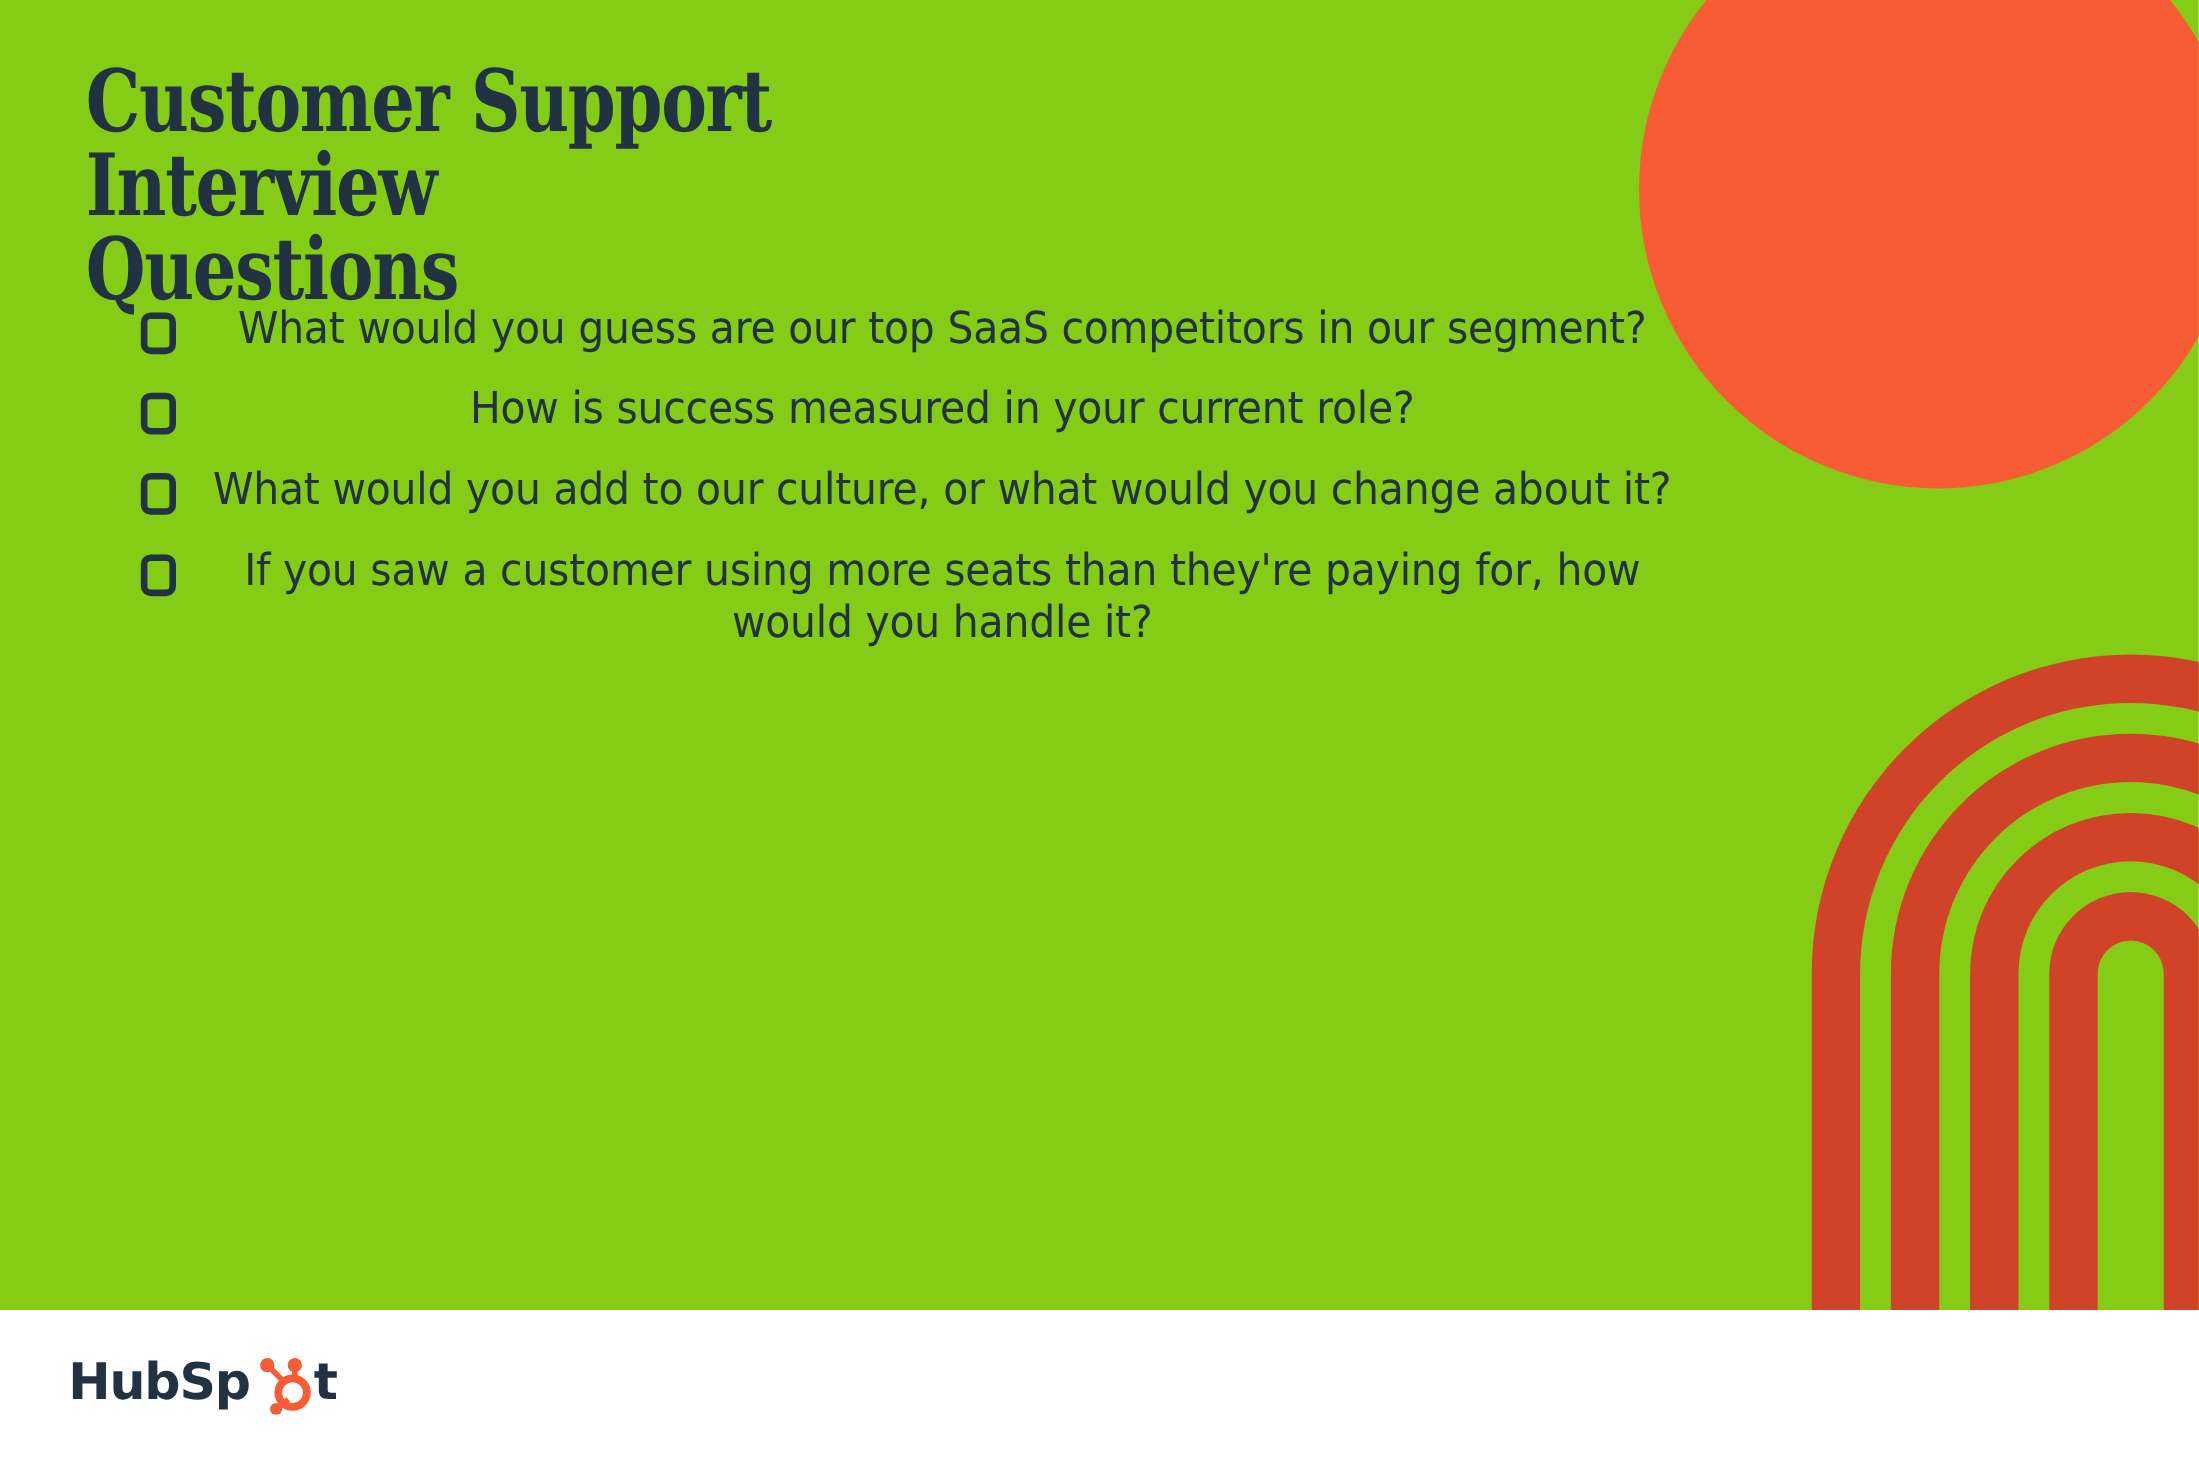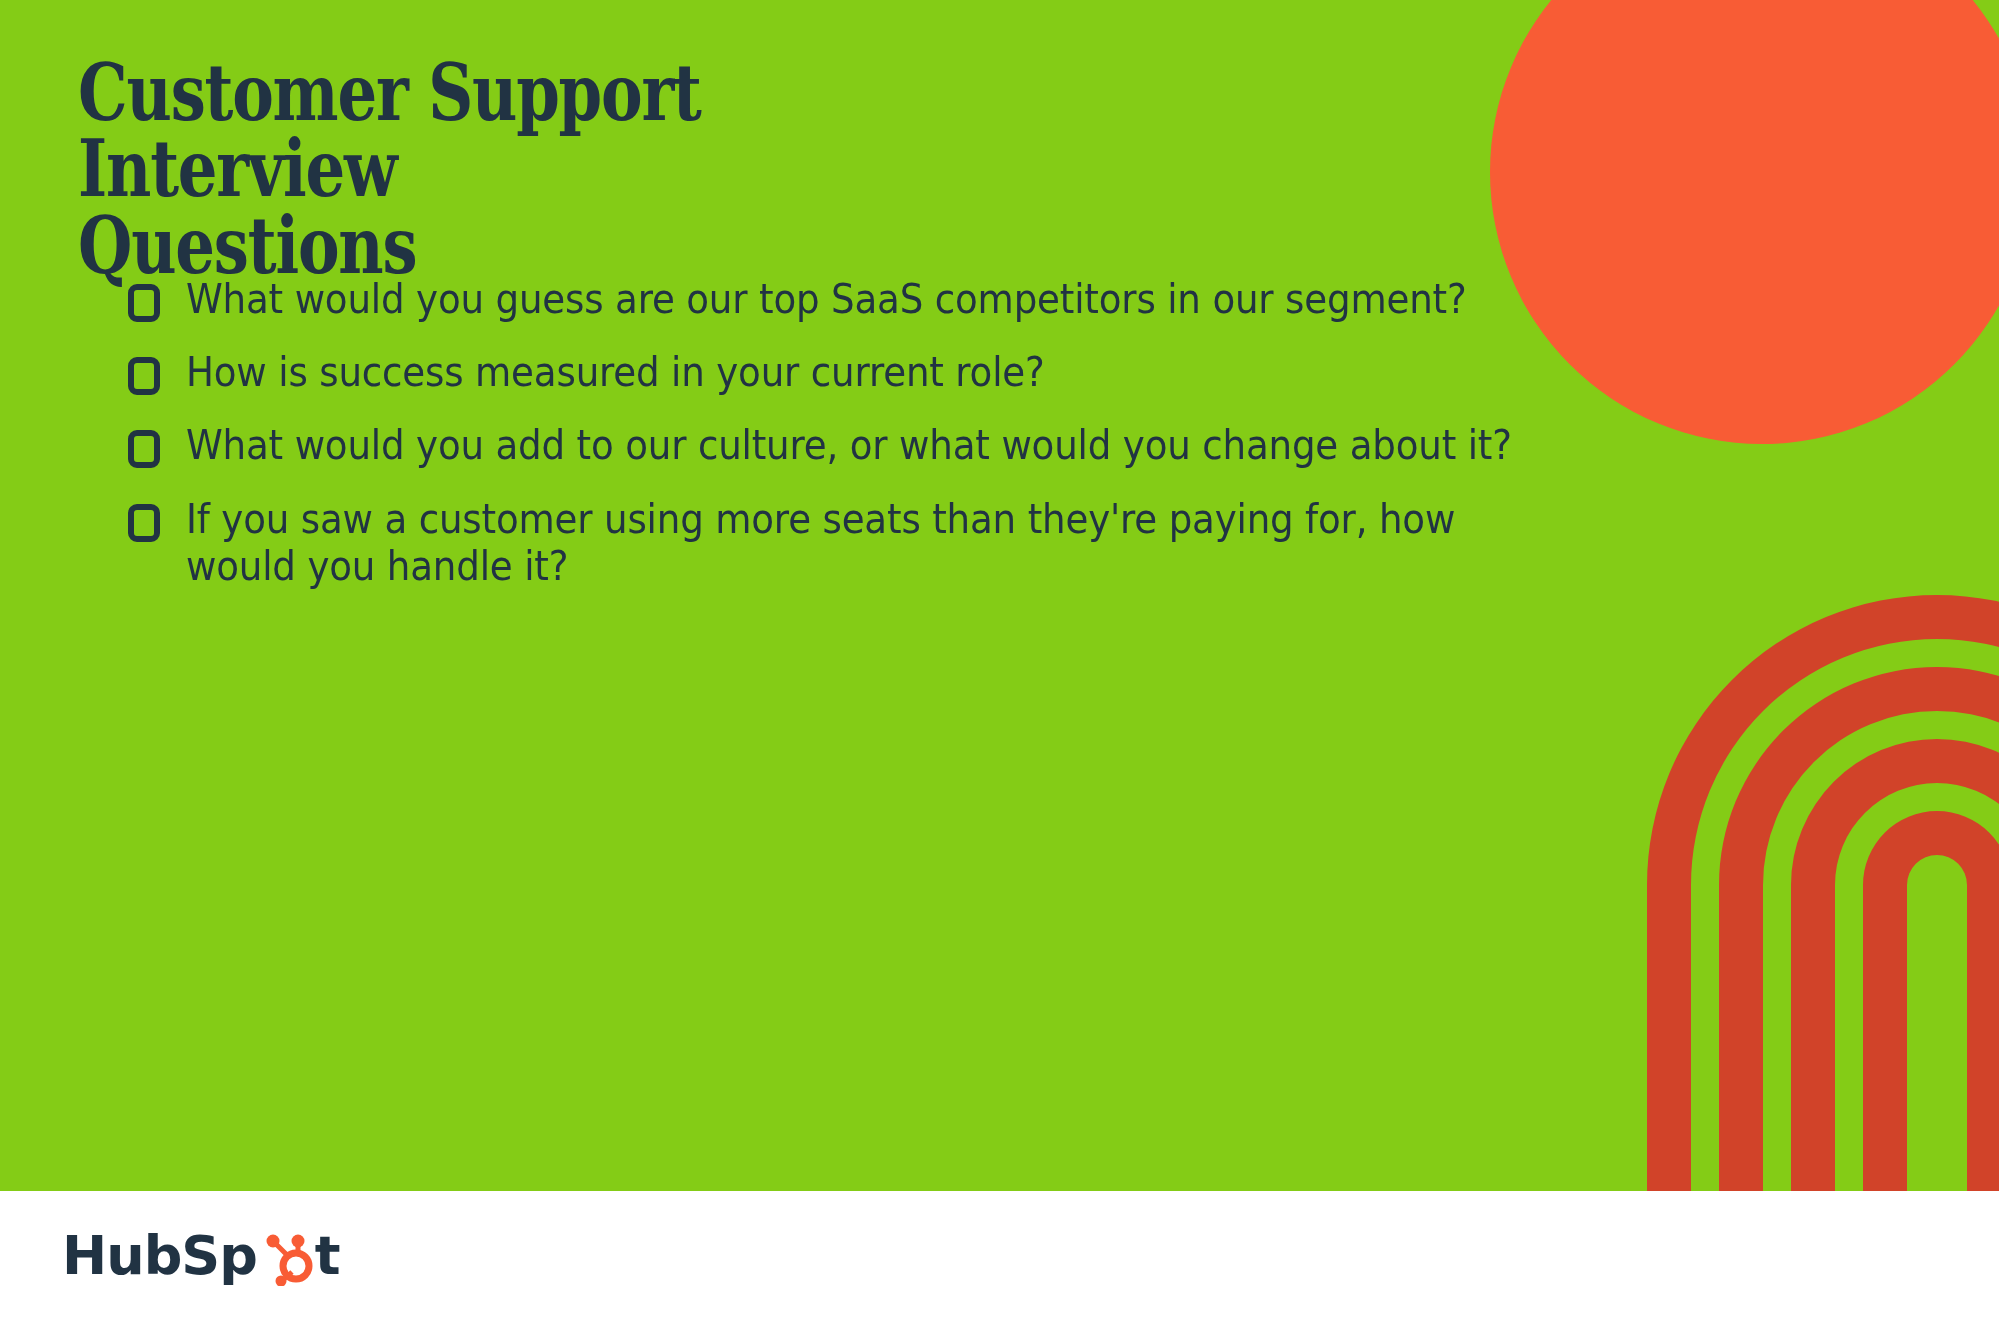--- a/index.html
+++ b/index.html
@@ -70,20 +70,21 @@
     width: 1500px;
     list-style: none;
     margin: 0;
     padding: 0;
   }
   .check-item {
     position: relative;
     display: flex;
     align-items: flex-start;
     margin-bottom: 26px;
+    text-align: center;
   }
   .checkbox-icon {
     flex: 0 0 auto;
     width: 32px;
     height: 38px;
     margin-top: 8px;
     margin-right: 26px;
     border: 6px solid #213343;
     border-radius: 9px;
     box-sizing: border-box;
@@ -112,21 +113,21 @@
   #hubspot-logo {
     position: absolute;
     left: 62px;
     top: 30px;
     display: flex;
     align-items: center;
     height: 70px;
   }
   .logo-word {
     font-family: "DejaVu Sans", "Liberation Sans", sans-serif;
-    font-size: 54px;
+    font-size: 46px;
     font-weight: 700;
     color: #213343;
     letter-spacing: -1px;
     line-height: 1;
   }
   .logo-sprocket {
     display: inline-block;
     width: 56px;
     height: 56px;
     margin: 0 1px;

